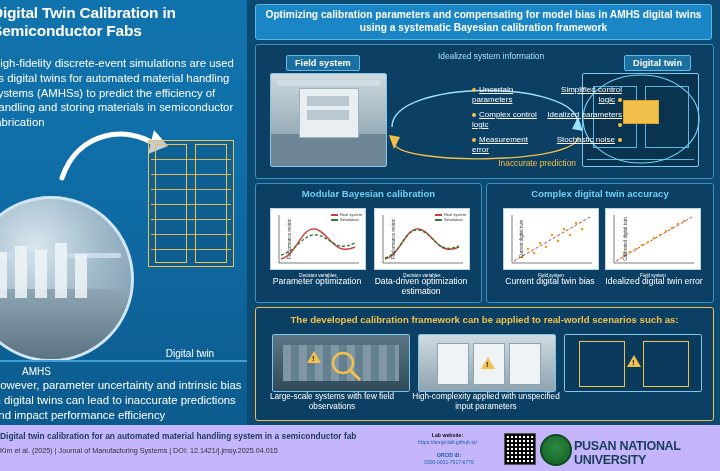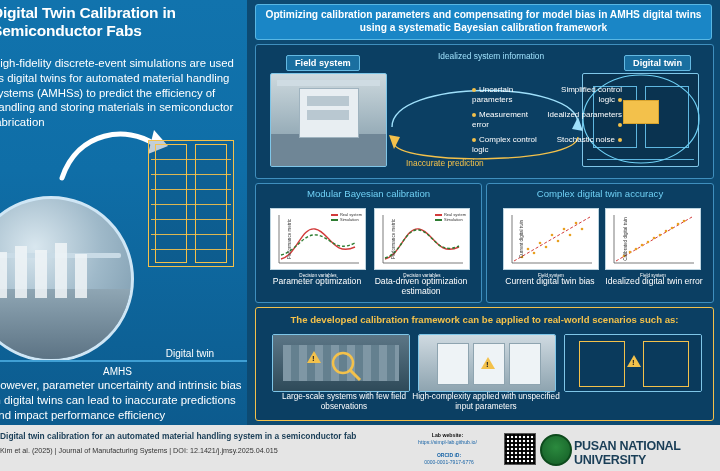--- a/index.html
+++ b/index.html
@@ -46,21 +46,21 @@
     position:absolute;left:0;bottom:0;width:100%;height:44%;
     background:linear-gradient(180deg,#8fa6b4,#5c7384);
   }
   .fab-photo .rack{
     position:absolute;bottom:38%;width:12px;background:#f0f4f7;opacity:.85;
   }
   .fab-photo .rail{
     position:absolute;left:6%;right:6%;top:34%;height:5px;background:#c9dbe6;border-radius:2px;
   }
   .amhs-label{
-    position:absolute;left:22px;top:366px;width:110px;text-align:right;
+    position:absolute;left:22px;top:366px;width:110px;text-align:left;
     color:#ffffff;font-size:10px;
   }
 
   
   .dt-grid{
     position:absolute;left:148px;top:140px;width:84px;height:125px;
     border:1px solid #f3c14b;background:rgba(10,60,95,.25);
   }
   .dt-grid .col{position:absolute;top:3px;bottom:3px;width:30px;border:1px solid #f3c14b;}
   .dt-grid .shelf{position:absolute;left:2px;right:2px;height:1px;background:#f3c14b;opacity:.9;}
@@ -91,45 +91,45 @@
   .cmp{left:8px;top:44px;width:457px;height:133px;}
   .cmp .sec-title{
     position:absolute;font-size:9.2px;font-weight:bold;color:#ffffff;
     background:#1a6fa0;border:1px solid #64b9e2;border-radius:2px;padding:2px 8px;
   }
   .idealized{
     position:absolute;left:160px;top:6px;width:150px;text-align:center;
     color:#9fe0fb;font-size:8.4px;
   }
   .inaccurate{
-    position:absolute;left:150px;top:113px;width:170px;text-align:left;
+    position:absolute;left:150px;top:113px;width:170px;text-align:right;
     color:#f3c14b;font-size:8.4px;
   }
   .photo-sys{
     position:absolute;border:1px solid #7fc6e8;border-radius:2px;overflow:hidden;
     background:linear-gradient(180deg,#cdd9de 0%,#9bb0bb 60%,#7b929f 100%);
   }
   .dt-sys{
     position:absolute;border:1px solid #7fc6e8;border-radius:2px;overflow:hidden;
     background:#0a3350;
   }
   .bullets{
     position:absolute;color:#ffffff;font-size:8px;line-height:1.25;
   }
-  .bullets div{margin-bottom:5px;}
+  .bullets div{margin-bottom:5px;text-decoration:underline;}
   .dot{display:inline-block;width:4px;height:4px;background:#f3c14b;border-radius:50%;
        margin-right:3px;vertical-align:middle;}
 
   
   .mbox{height:118px;top:183px;}
   .m1{left:8px;width:225px;}
   .m2{left:239px;width:226px;}
   .mhead{
     position:absolute;top:4px;left:0;width:100%;text-align:center;
-    font-size:9.6px;font-weight:normal;color:#6fd0f5;
+    font-size:9.6px;font-weight:bold;color:#6fd0f5;
   }
   .plot{
     position:absolute;background:#ffffff;border:1px solid #bcd4e0;
   }
   .plot .ylab{
     position:absolute;left:-2px;top:50%;transform:translateY(-50%) rotate(-90deg);
     font-size:4.6px;color:#333;white-space:nowrap;transform-origin:center;
   }
   .plot .xlab{
     position:absolute;left:0;bottom:-9px;width:100%;text-align:center;font-size:4.6px;color:#fff;
@@ -156,21 +156,21 @@
   .warn{
     position:absolute;width:0;height:0;border-left:7px solid transparent;border-right:7px solid transparent;
     border-bottom:12px solid #f3c14b;
   }
   .warn:after{
     content:"!";position:absolute;left:-2px;top:3px;font-size:8px;color:#222;font-weight:bold;
   }
 
   
   .footer{
-    position:absolute;left:0;top:425px;width:720px;height:46px;background:#e5e5e5;
+    position:absolute;left:0;top:425px;width:720px;height:46px;background:#c4b5fd;
   }
   .f-left{position:absolute;left:0;top:6px;width:360px;color:#1a3e57;}
   .f-title{font-size:8.4px;font-weight:bold;line-height:1.3;}
   .f-sub{font-size:7.2px;margin-top:4px;color:#333;}
   .f-web{
     position:absolute;left:395px;top:7px;width:105px;text-align:center;font-size:5.2px;color:#1763a6;line-height:1.35;
   }
   .f-web b{color:#111;}
   .f-orcid{
     position:absolute;left:398px;top:27px;width:102px;text-align:center;font-size:5px;color:#1763a6;line-height:1.3;
@@ -266,22 +266,22 @@
 
       <svg style="position:absolute;left:130px;top:16px;width:200px;height:108px;">
         <path d="M6 66 C 6 18, 190 18, 192 62" stroke="#9fe0fb" stroke-width="1.4" fill="none"></path>
         <polygon points="192,56 197,70 186,68" fill="#9fe0fb"></polygon>
         <path d="M192 76 C 190 104, 10 104, 8 82" stroke="#f3c14b" stroke-width="1.4" fill="none"></path>
         <polygon points="8,88 3,74 14,76" fill="#f3c14b"></polygon>
       </svg>
 
       <div class="bullets" style="left:216px;top:40px;width:74px;">
         <div><span class="dot"></span><span>Uncertain parameters</span></div>
+        <div><span class="dot"></span><span>Complex control logic</span></div>
         <div><span class="dot"></span><span>Measurement error</span></div>
-        <div><span class="dot"></span><span>Complex control logic</span></div>
       </div>
 
       <div class="bullets" style="left:290px;top:40px;width:76px;text-align:right;">
         <div><span>Simplified control logic</span><span class="dot" style="margin-left:3px;margin-right:0;"></span></div>
         <div><span>Idealized parameters</span><span class="dot" style="margin-left:3px;margin-right:0;"></span></div>
         <div><span>Stochastic noise</span><span class="dot" style="margin-left:3px;margin-right:0;"></span></div>
       </div>
     </div>
 
     <div class="box mbox m1">
@@ -377,21 +377,21 @@
 
       <div class="app-card" style="left:16px;">
         <div style="position:absolute;inset:0;background:linear-gradient(180deg,#5c7686,#2e4a59);"></div>
         <div style="position:absolute;left:10px;top:10px;width:116px;height:36px;background:repeating-linear-gradient(90deg,#7f97a5 0 8px,#64808f 8px 16px);"></div>
         <div class="warn" style="left:34px;top:16px;"></div>
         <svg style="position:absolute;left:56px;top:14px;" width="34" height="34">
           <circle cx="14" cy="14" r="10" fill="none" stroke="#f3c14b" stroke-width="2.5"></circle>
           <line x1="21" y1="21" x2="31" y2="31" stroke="#f3c14b" stroke-width="3"></line>
         </svg>
       </div>
-      <div class="app-cap" style="left:14px;">Large-scale systems with few field observations</div>
+      <div class="app-cap" style="left:2px;">Large-scale systems with few field observations</div>
 
       <div class="app-card" style="left:162px;">
         <div style="position:absolute;inset:0;background:linear-gradient(180deg,#cfdae1,#8ea4b0);"></div>
         <div style="position:absolute;left:18px;top:8px;width:30px;height:40px;background:#eef3f6;border:1px solid #8ea4b0;"></div>
         <div style="position:absolute;left:54px;top:8px;width:30px;height:40px;background:#eef3f6;border:1px solid #8ea4b0;"></div>
         <div style="position:absolute;left:90px;top:8px;width:30px;height:40px;background:#eef3f6;border:1px solid #8ea4b0;"></div>
         <div class="warn" style="left:62px;top:22px;"></div>
       </div>
       <div class="app-cap" style="left:156px;">High-complexity applied with unspecified input parameters</div>
 

